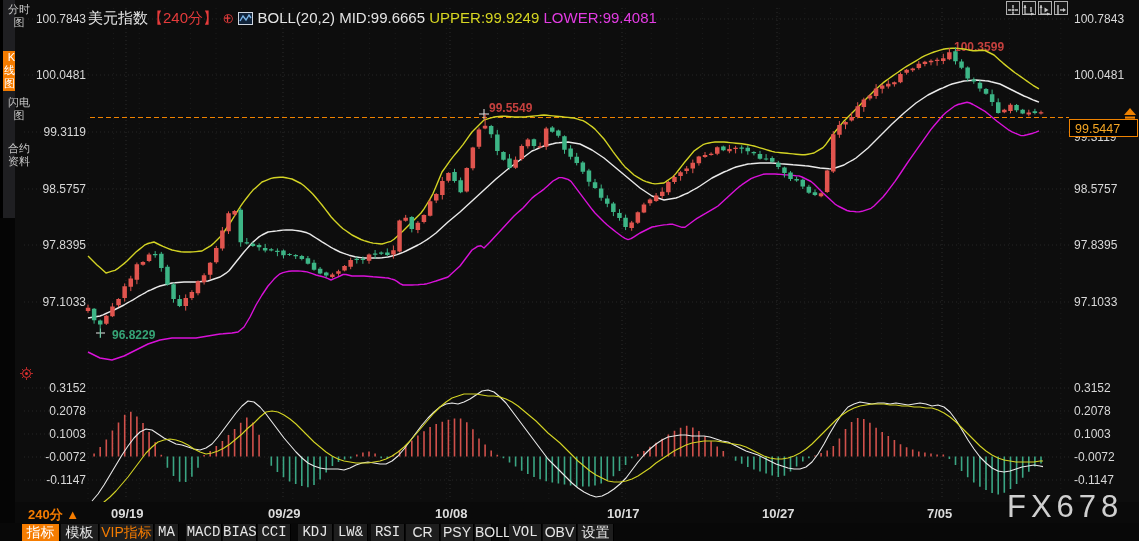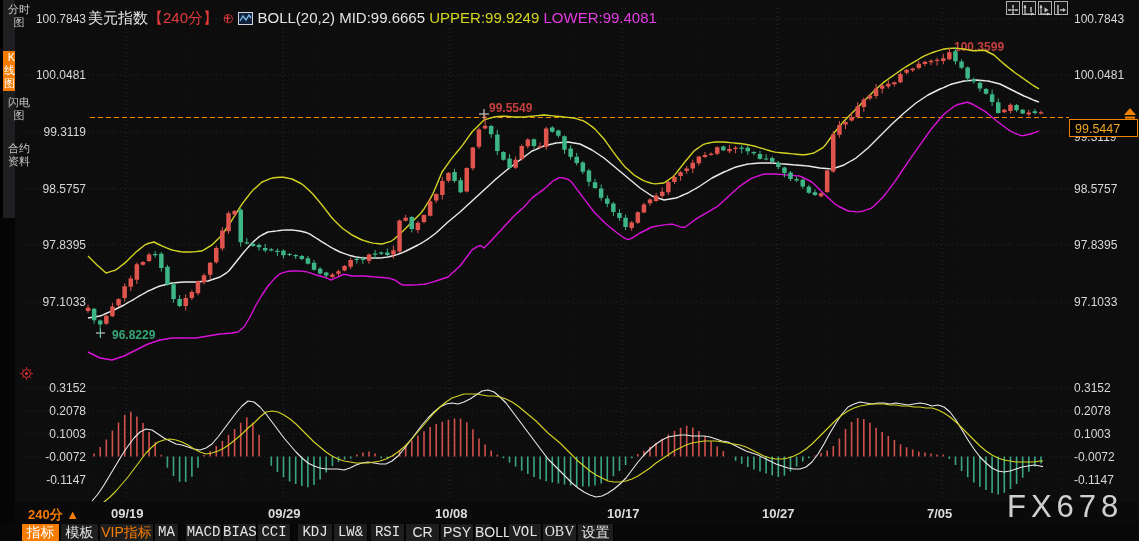--- a/index.html
+++ b/index.html
@@ -172,16 +172,16 @@
 <div class="mb" style="left:186px;width:36px;font-family:'Liberation Mono',monospace">MACD</div>
 <div class="mb" style="left:223px;width:34px;font-family:'Liberation Mono',monospace">BIAS</div>
 <div class="mb" style="left:258px;width:33px;font-family:'Liberation Mono',monospace">CCI</div>
 <div class="mb" style="left:298px;width:35px;font-family:'Liberation Mono',monospace">KDJ</div>
 <div class="mb" style="left:334px;width:34px;font-family:'Liberation Mono',monospace">LW&amp;</div>
 <div class="mb" style="left:371px;width:34px;font-family:'Liberation Mono',monospace">RSI</div>
 <div class="mb" style="left:406px;width:34px;font-family:Liberation Sans, sans-serif">CR</div>
 <div class="mb" style="left:441px;width:33px;font-family:Liberation Sans, sans-serif">PSY</div>
 <div class="mb" style="left:475px;width:17px;font-family:Liberation Sans, sans-serif">BOLL</div>
 <div class="mb" style="left:509px;width:33px;font-family:'Liberation Mono',monospace">VOL</div>
-<div class="mb" style="left:543px;width:34px;font-family:Liberation Serif, serif">OBV</div>
+<div class="mb" style="left:543px;width:34px;font-family:Liberation Sans, sans-serif">OBV</div>
 <div class="mb" style="left:578px;width:36px">设置</div>
 </div>
 <div id="fx">FX678</div>
 </div>
 </body></html>

